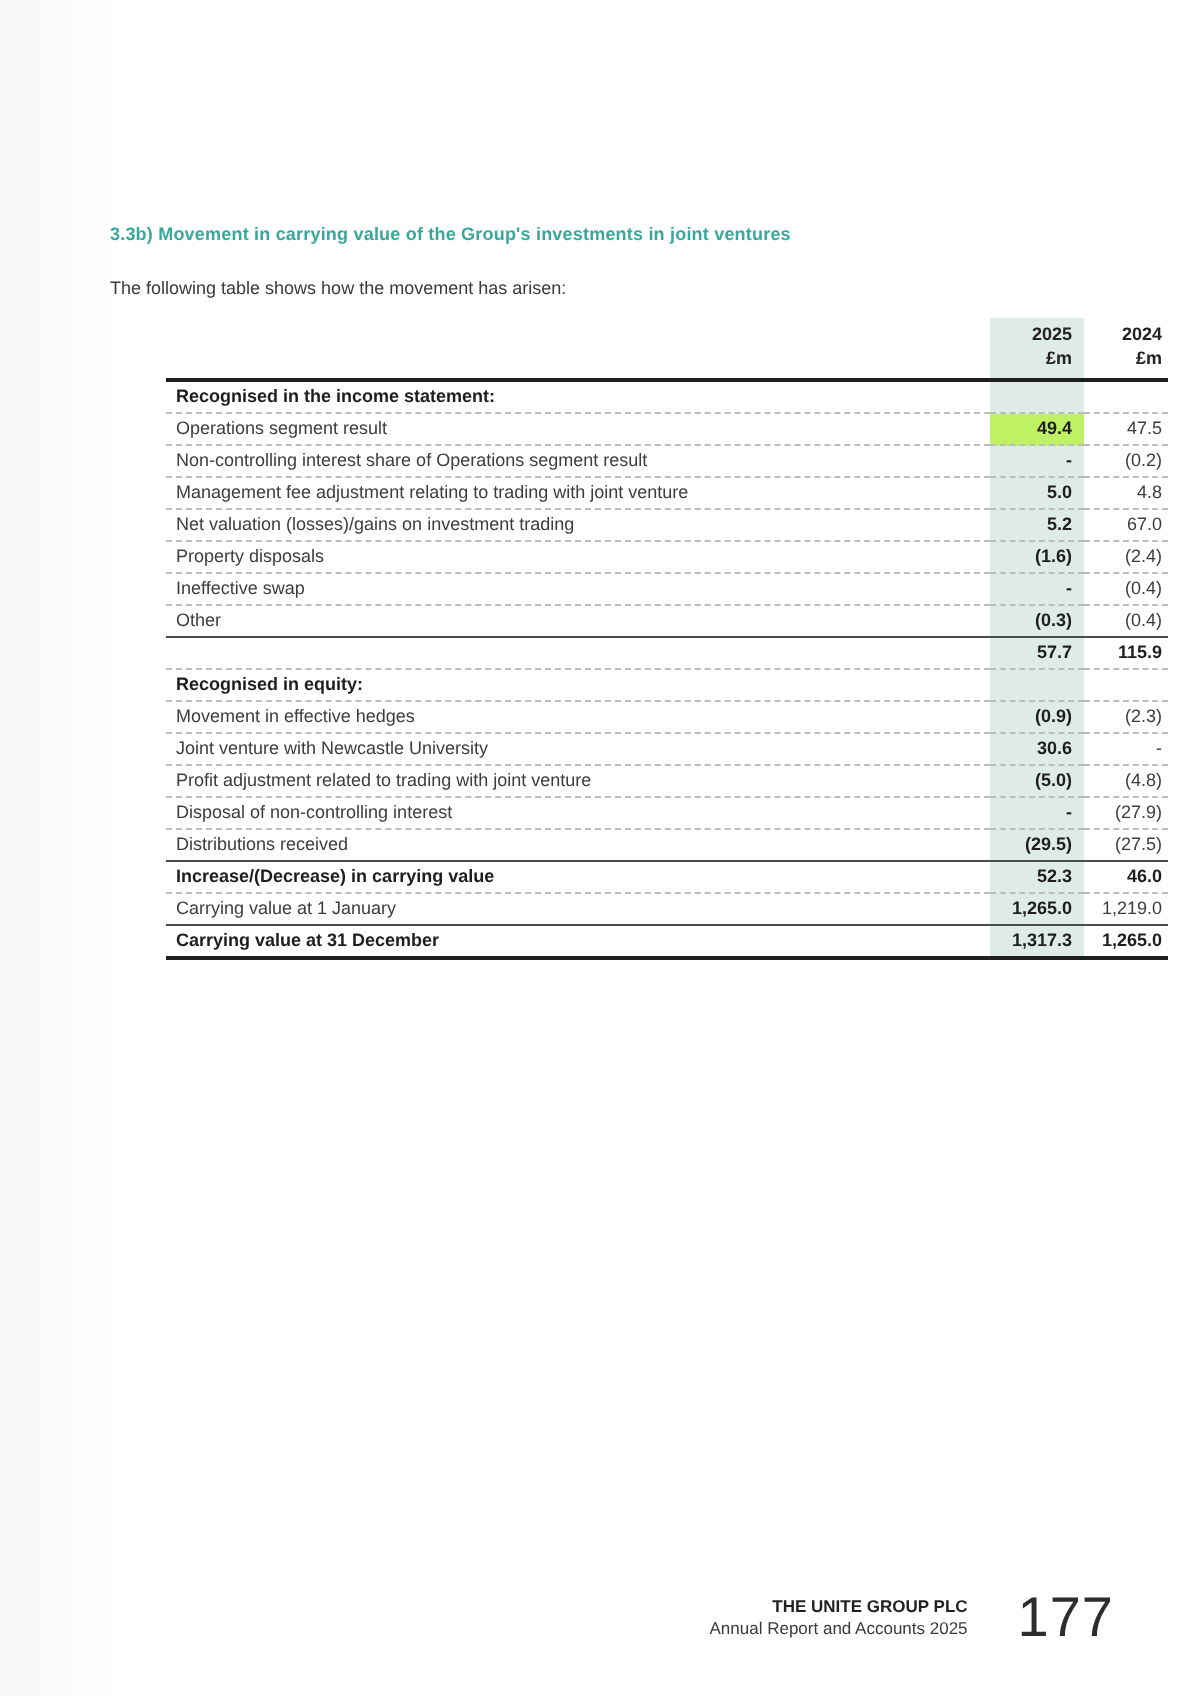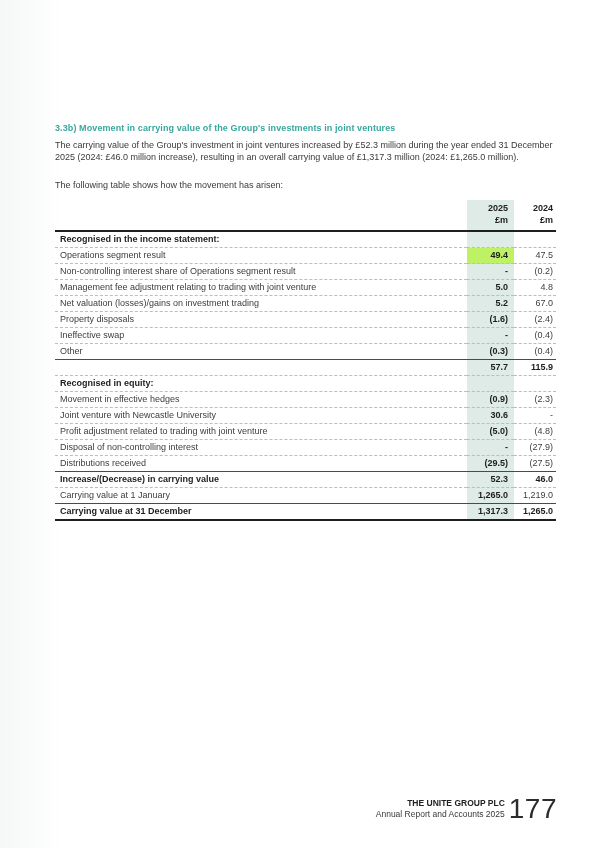--- a/index.html
+++ b/index.html
@@ -11,39 +11,40 @@
     font-family: "Liberation Sans", sans-serif;
     color: #3a3a3a;
     overflow: hidden;
   }
   .left-shade {
     position: absolute; left: 0; top: 0; bottom: 0; width: 62px;
     background: linear-gradient(to right, rgba(120,135,135,0.07), rgba(120,135,135,0.0));
     pointer-events: none;
   }
   .content {
-    position: absolute; left: 55px; top: 123px; width: 501px;
+    position: absolute; left: 55px; top: 112px; width: 501px;
   }
   .heading {
     font-size: 9px; font-weight: bold; color: #3AA79D;
     letter-spacing: 0.1px; margin-bottom: 7px;
   }
   .intro {
     font-size: 9px; line-height: 11.5px; color: #3a3a3a;
     margin-bottom: 0;
   }
   .leadin {
     font-size: 9px; line-height: 11px; color: #3a3a3a;
     margin-top: 17px; margin-bottom: 9px;
   }
   table.jv-table {
     width: 100%;
     border-collapse: collapse;
     font-size: 9px;
     table-layout: fixed;
+    margin-left: 28px;
   }
   .jv-table col.c-label { width: auto; }
   .jv-table col.c-2025 { width: 47px; }
   .jv-table col.c-2024 { width: 42px; }
   .jv-table th, .jv-table td {
     vertical-align: bottom;
     padding: 2px 0 3px 0;
     color: #3d3d3d;
   }
   .jv-table thead th {
@@ -57,38 +58,37 @@
   .jv-table .num { text-align: right; padding-right: 6px; }
   .jv-table td.num:last-child, .jv-table th.num:last-child { padding-right: 3px; }
   .jv-table .hl { background: #DEEBE7; }
   .jv-table .b { font-weight: bold; color: #1e1e1e; }
   .jv-table td.hl { font-weight: bold; color: #1e1e1e; }
   .jv-table tr.rule-dashed td { border-top: 1px dashed #bdbdbd; }
   .jv-table tr.rule-solid td { border-top: 1px solid #4a4a4a; }
   .jv-table tr.thick-bottom td { border-bottom: 2px solid #1f1f1f; }
   .footer {
     position: absolute; right: 43px; top: 795px;
-    display: flex; align-items: center; gap: 4px;
+    display: flex; align-items: center; gap: 25px;
   }
   .footer-text { text-align: right; }
   .footer-company { font-size: 8.5px; font-weight: bold; color: #222; line-height: 11px; }
   .footer-report { font-size: 8.5px; color: #3a3a3a; line-height: 11px; }
   .page-number {
     font-size: 28px; color: #2c2c2c; font-weight: normal;
     letter-spacing: 0.5px; line-height: 28px;
   }
 </style>
 </head>
 <body>
 
 <div class="left-shade"></div>
 
 <div class="content">
   <div class="heading" style="color: rgb(58, 167, 157);">3.3b) Movement in carrying value of the Group's investments in joint ventures</div>
-  <p class="intro">The carrying value of the Group's investment in joint ventures increased by £52.3 million during the year ended 31 December 2025 (2024: £46.0 million increase), resulting in an overall carrying value of £1,317.3 million (2024: £1,265.0 million).</p>
   <p class="leadin">The following table shows how the movement has arisen:</p>
 
   <table class="jv-table">
     <colgroup>
       <col class="c-label">
       <col class="c-2025">
       <col class="c-2024">
     </colgroup>
     <thead>
       <tr>

